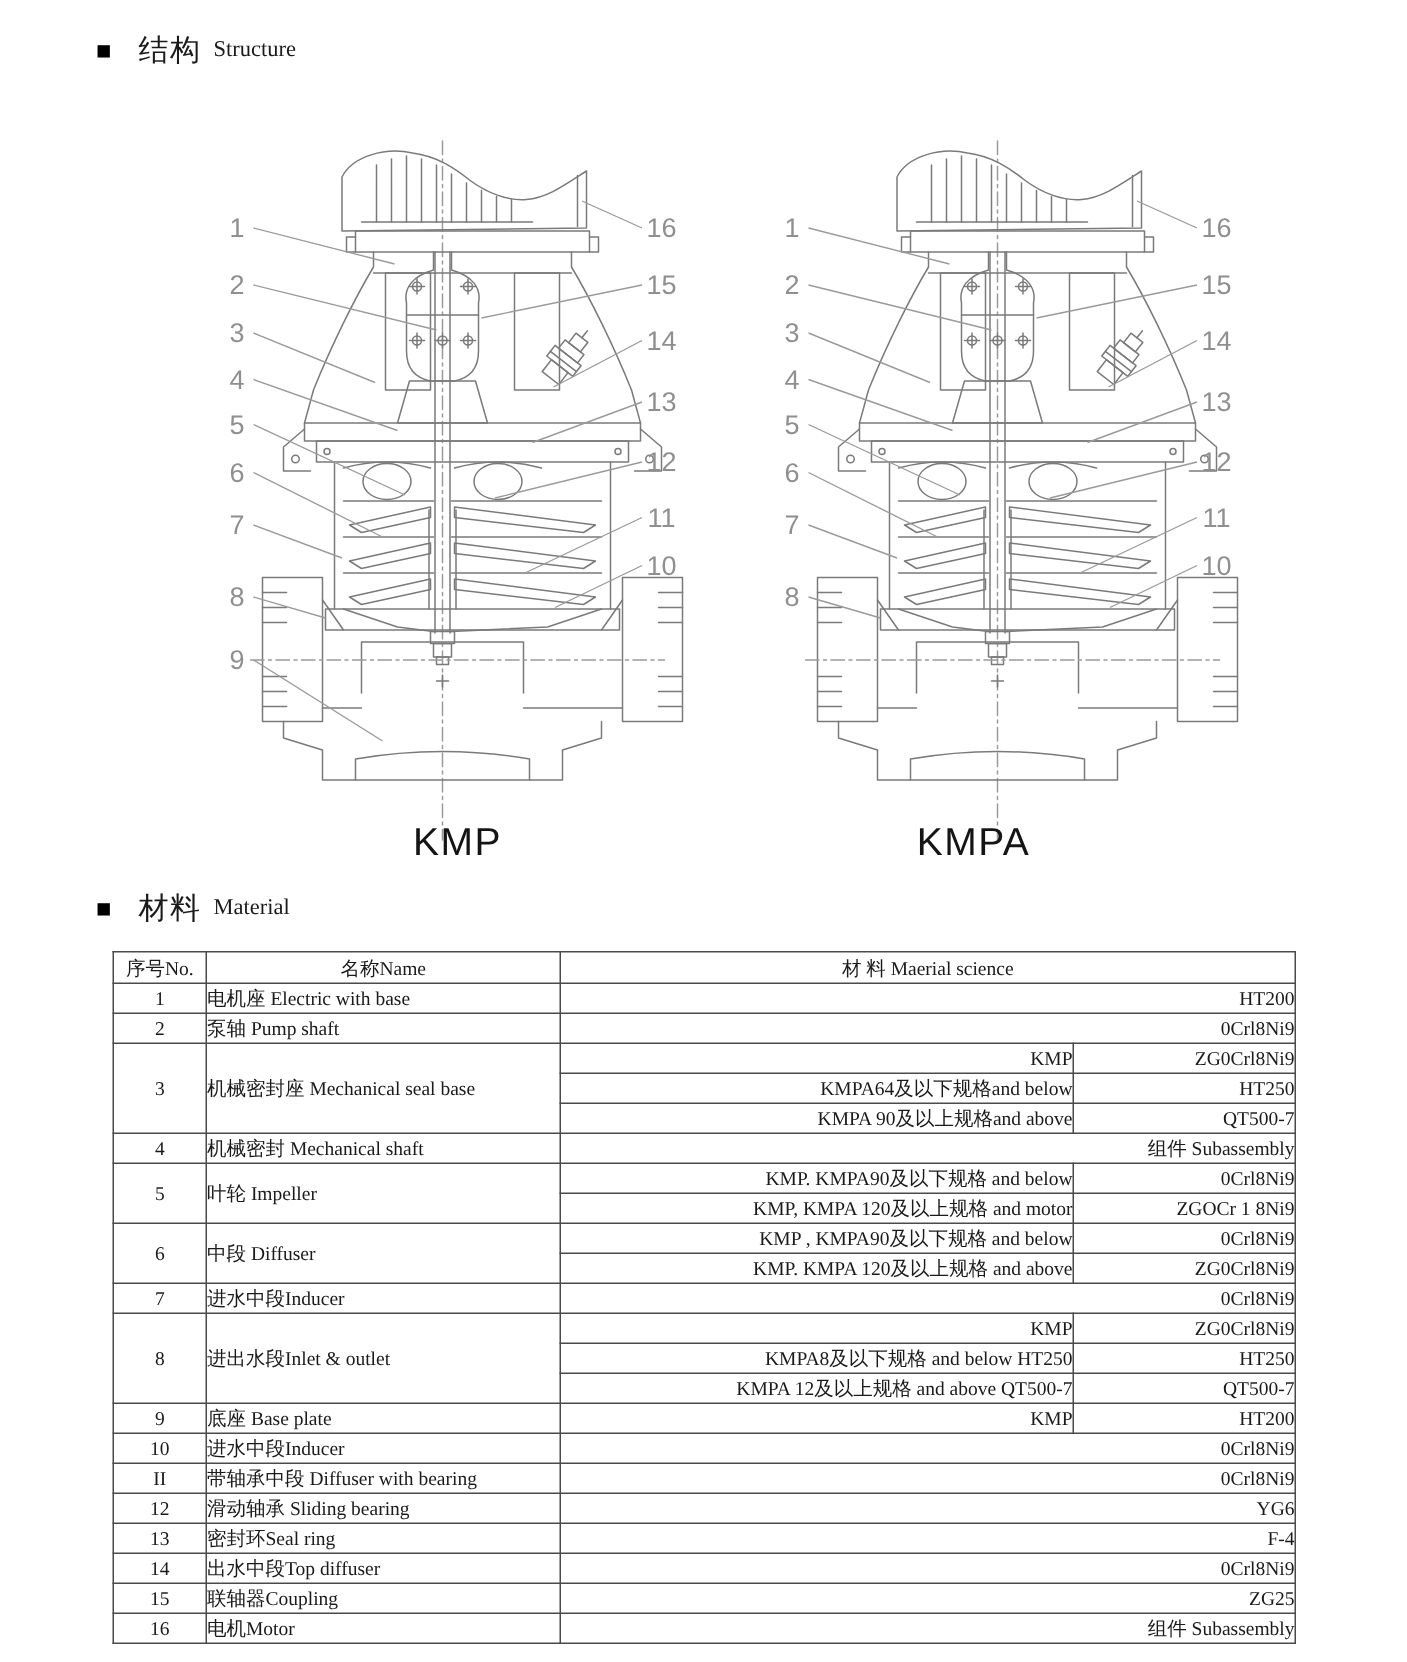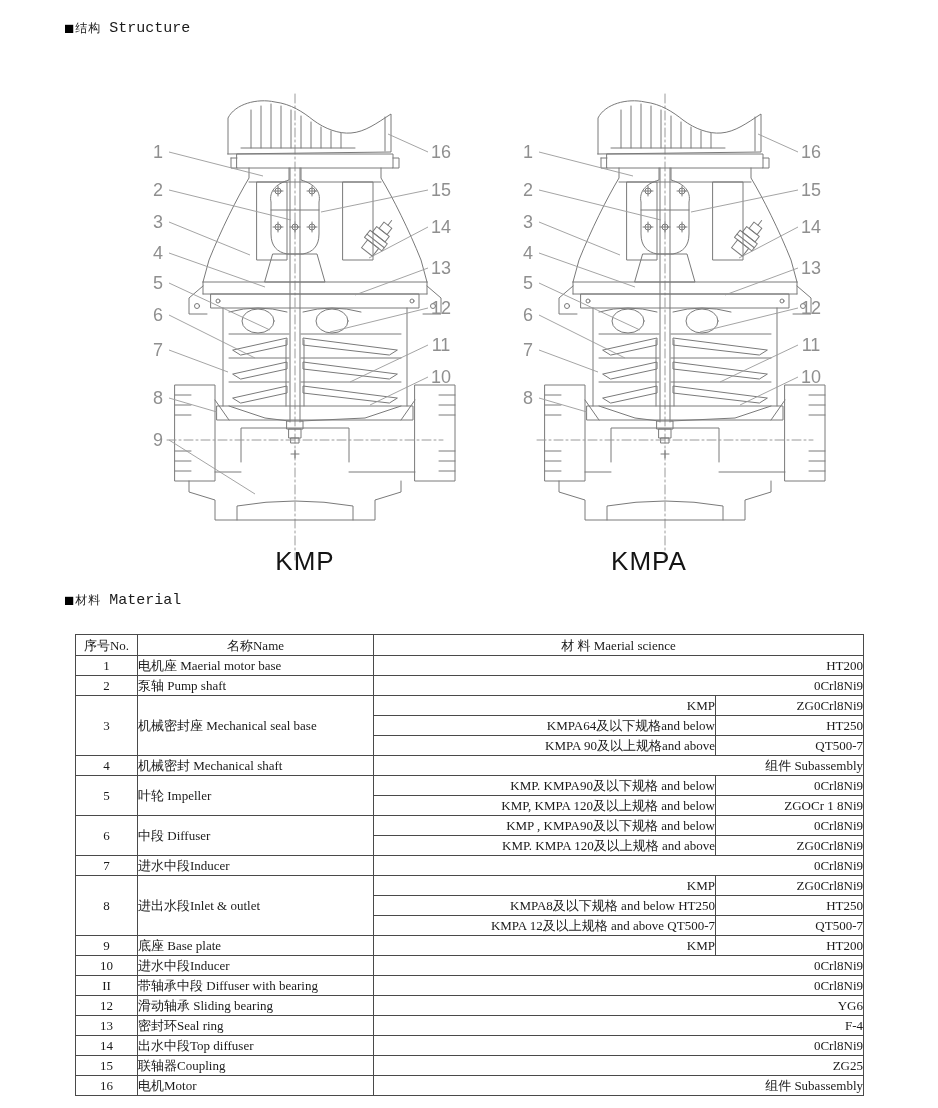--- a/index.html
+++ b/index.html
@@ -2,22 +2,22 @@
 <html><head>
 <meta charset="utf-8">
 <style>
   html,body{margin:0;padding:0;}
   body{
     width:938px;height:1108px;position:relative;background:#ffffff;
     font-family:"Liberation Serif", serif;color:#1a1a1a;overflow:hidden;
   }
   .sec-header{position:absolute;left:64px;display:flex;align-items:center;font-size:16px;}
   .sec-header .sq{font-size:17px;line-height:16px;color:#000;}
-  .sec-header .zh{font-size:12px;margin-left:1px;letter-spacing:1px;}
-  .sec-header .en{font-size:15px;margin-left:8px;font-family:Liberation Mono, monospace;}
+  .sec-header .zh{font-size:20px;margin-left:18px;letter-spacing:1px;}
+  .sec-header .en{font-size:15px;margin-left:8px;}
   #structure-header{top:20px;}
   #material-header{top:592px;}
 
   .drawing-svg{position:absolute;top:90px;}
   #kmp-svg{left:145px;}
   #kmpa-svg{left:515px;}
   .pump-label{
     position:absolute;top:546px;width:320px;text-align:center;
     font-family:"Liberation Sans", sans-serif;font-size:26px;color:#141414;letter-spacing:1px;
   }
@@ -233,21 +233,21 @@
   <thead>
     <tr>
       <th>序号No.</th>
       <th>名称Name</th>
       <th colspan="2">材 料  Maerial science</th>
     </tr>
   </thead>
   <tbody>
       <tr>
         <td class="c-no">1</td>
-        <td class="c-name">电机座  Maerial motor base</td>
+        <td class="c-name">电机座  Electric with base</td>
         <td class="c-center" colspan="2">HT200</td>
       </tr>
       <tr>
         <td class="c-no">2</td>
         <td class="c-name">泵轴  Pump shaft</td>
         <td class="c-center" colspan="2">0Crl8Ni9</td>
       </tr>
       <tr>
         <td class="c-no" rowspan="3">3</td>
         <td class="c-name" rowspan="3">机械密封座  Mechanical seal base</td>
@@ -267,21 +267,21 @@
         <td class="c-name">机械密封  Mechanical shaft</td>
         <td class="c-center" colspan="2">组件  Subassembly</td>
       </tr>
       <tr>
         <td class="c-no" rowspan="2">5</td>
         <td class="c-name" rowspan="2">叶轮  Impeller</td>
         <td class="c-label-left">KMP. KMPA90及以下规格  and below</td>
         <td class="c-center">0Crl8Ni9</td>
       </tr>
       <tr>
-        <td class="c-label-left">KMP, KMPA 120及以上规格  and below</td>
+        <td class="c-label-left">KMP, KMPA 120及以上规格  and motor</td>
         <td class="c-center">ZGOCr 1 8Ni9</td>
       </tr>
       <tr>
         <td class="c-no" rowspan="2">6</td>
         <td class="c-name" rowspan="2">中段  Diffuser</td>
         <td class="c-label-left">KMP , KMPA90及以下规格  and below</td>
         <td class="c-center">0Crl8Ni9</td>
       </tr>
       <tr>
         <td class="c-label-left">KMP. KMPA 120及以上规格  and above</td>

